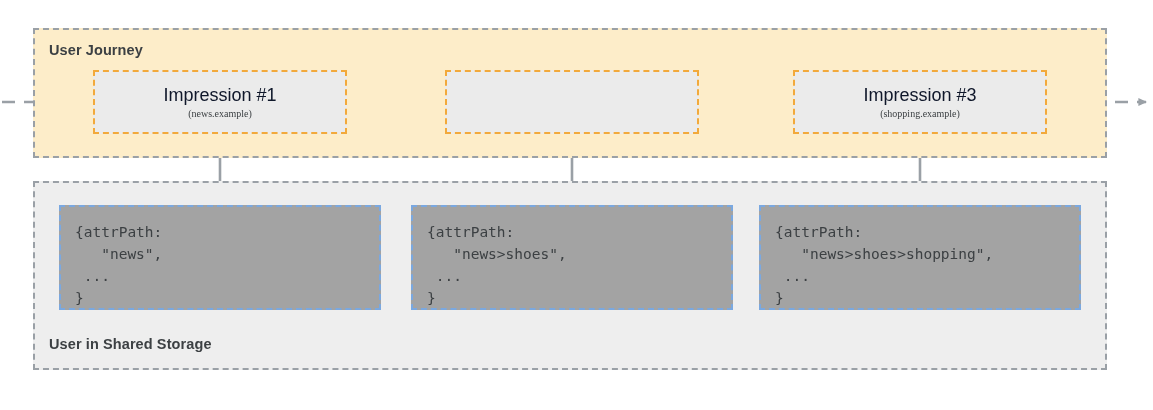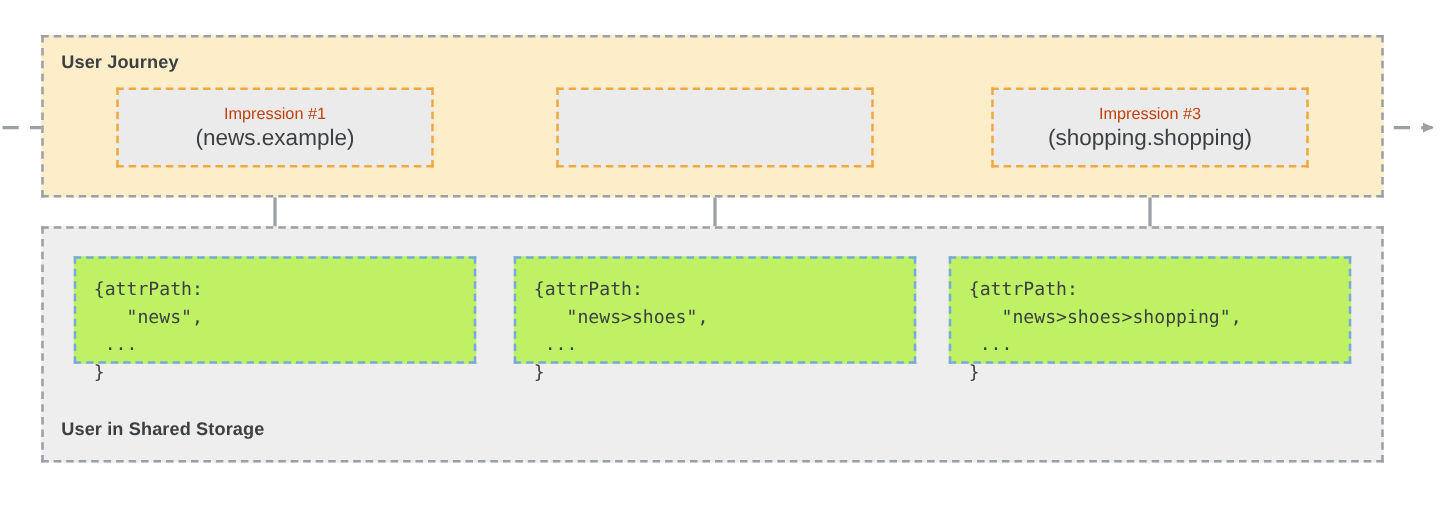--- a/index.html
+++ b/index.html
@@ -62,40 +62,41 @@
     background: #ebebeb;
     border: 2px dashed #f2a93b;
     box-sizing: border-box;
     display: flex;
     flex-direction: column;
     align-items: center;
     justify-content: center;
     line-height: 1.32;
   }
   .impression-box .imp-title {
-    font-size: 13px;
-    color: #c2410c;
+    font-size: 18px;
+    color: #0f172a;
     white-space: nowrap;
   }
   .impression-box .imp-sub {
-    font-size: 18px;
+    font-size: 10px;
     color: #3c4043;
     white-space: nowrap;
+    font-family: Liberation Serif, serif;
   }
   #imp-0 { left: 93px; }
   #imp-1 { left: 445px; }
   #imp-2 { left: 793px; }
 
   
   .data-box {
     position: absolute;
     top: 205px;
     width: 322px;
-    height: 86px;
-    background: #bef264;
+    height: 105px;
+    background: #a3a3a3;
     border: 2px dashed #7aa8e0;
     box-sizing: border-box;
     padding: 14px 0 0 14px;
   }
   .data-box pre {
     margin: 0;
     font-family: "DejaVu Sans Mono", "Liberation Mono", monospace;
     font-size: 14.5px;
     line-height: 1.52;
     color: #3c4043;
@@ -159,21 +160,21 @@
   </div>
 
   <div class="impression-box" id="imp-0">
     <div class="imp-title">Impression #1</div>
     <div class="imp-sub">(news.example)</div>
   </div>
   <div class="impression-box" id="imp-1">
   </div>
   <div class="impression-box" id="imp-2">
     <div class="imp-title">Impression #3</div>
-    <div class="imp-sub">(shopping.shopping)</div>
+    <div class="imp-sub">(shopping.example)</div>
   </div>
 
   <div class="storage-container">
     <div class="container-label storage-label">User in Shared Storage</div>
   </div>
 
   <div class="data-box" id="data-0">
     <pre>{attrPath:
    "news",
  ...

